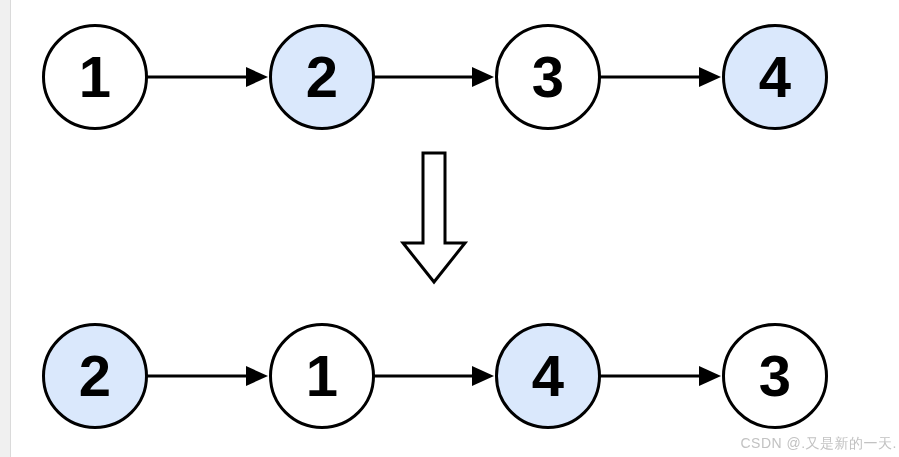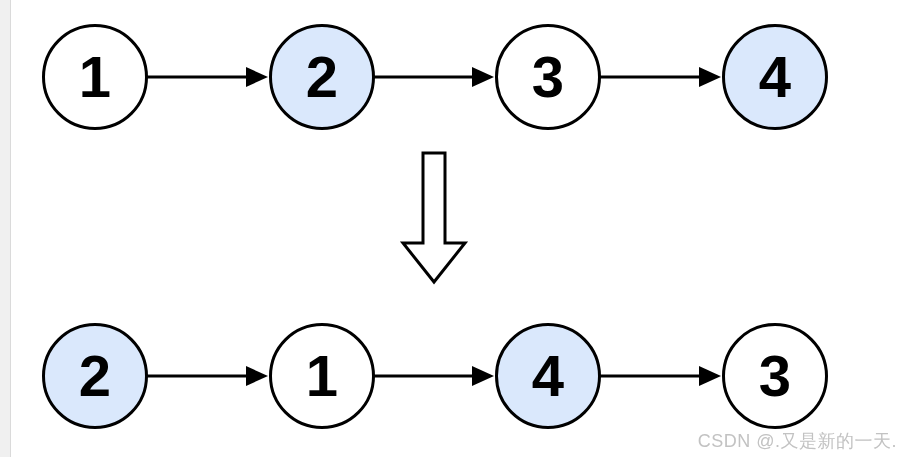--- a/index.html
+++ b/index.html
@@ -43,21 +43,21 @@
     align-items: center;
     justify-content: center;
     font-weight: bold;
     font-size: 58px;
     line-height: 1;
   }
   .watermark {
     position: absolute;
     right: 2px;
     bottom: 4px;
-    font-size: 18px;
+    font-size: 14px;
     letter-spacing: 0.5px;
     white-space: nowrap;
     margin-left: 32px;
   }
 </style>
 </head>
 <body>
 
 <div class="stage">
   <div class="gutter" style="background: rgb(240, 240, 240); width: 10px; border-right: 1px solid rgb(218, 218, 218);"></div>

